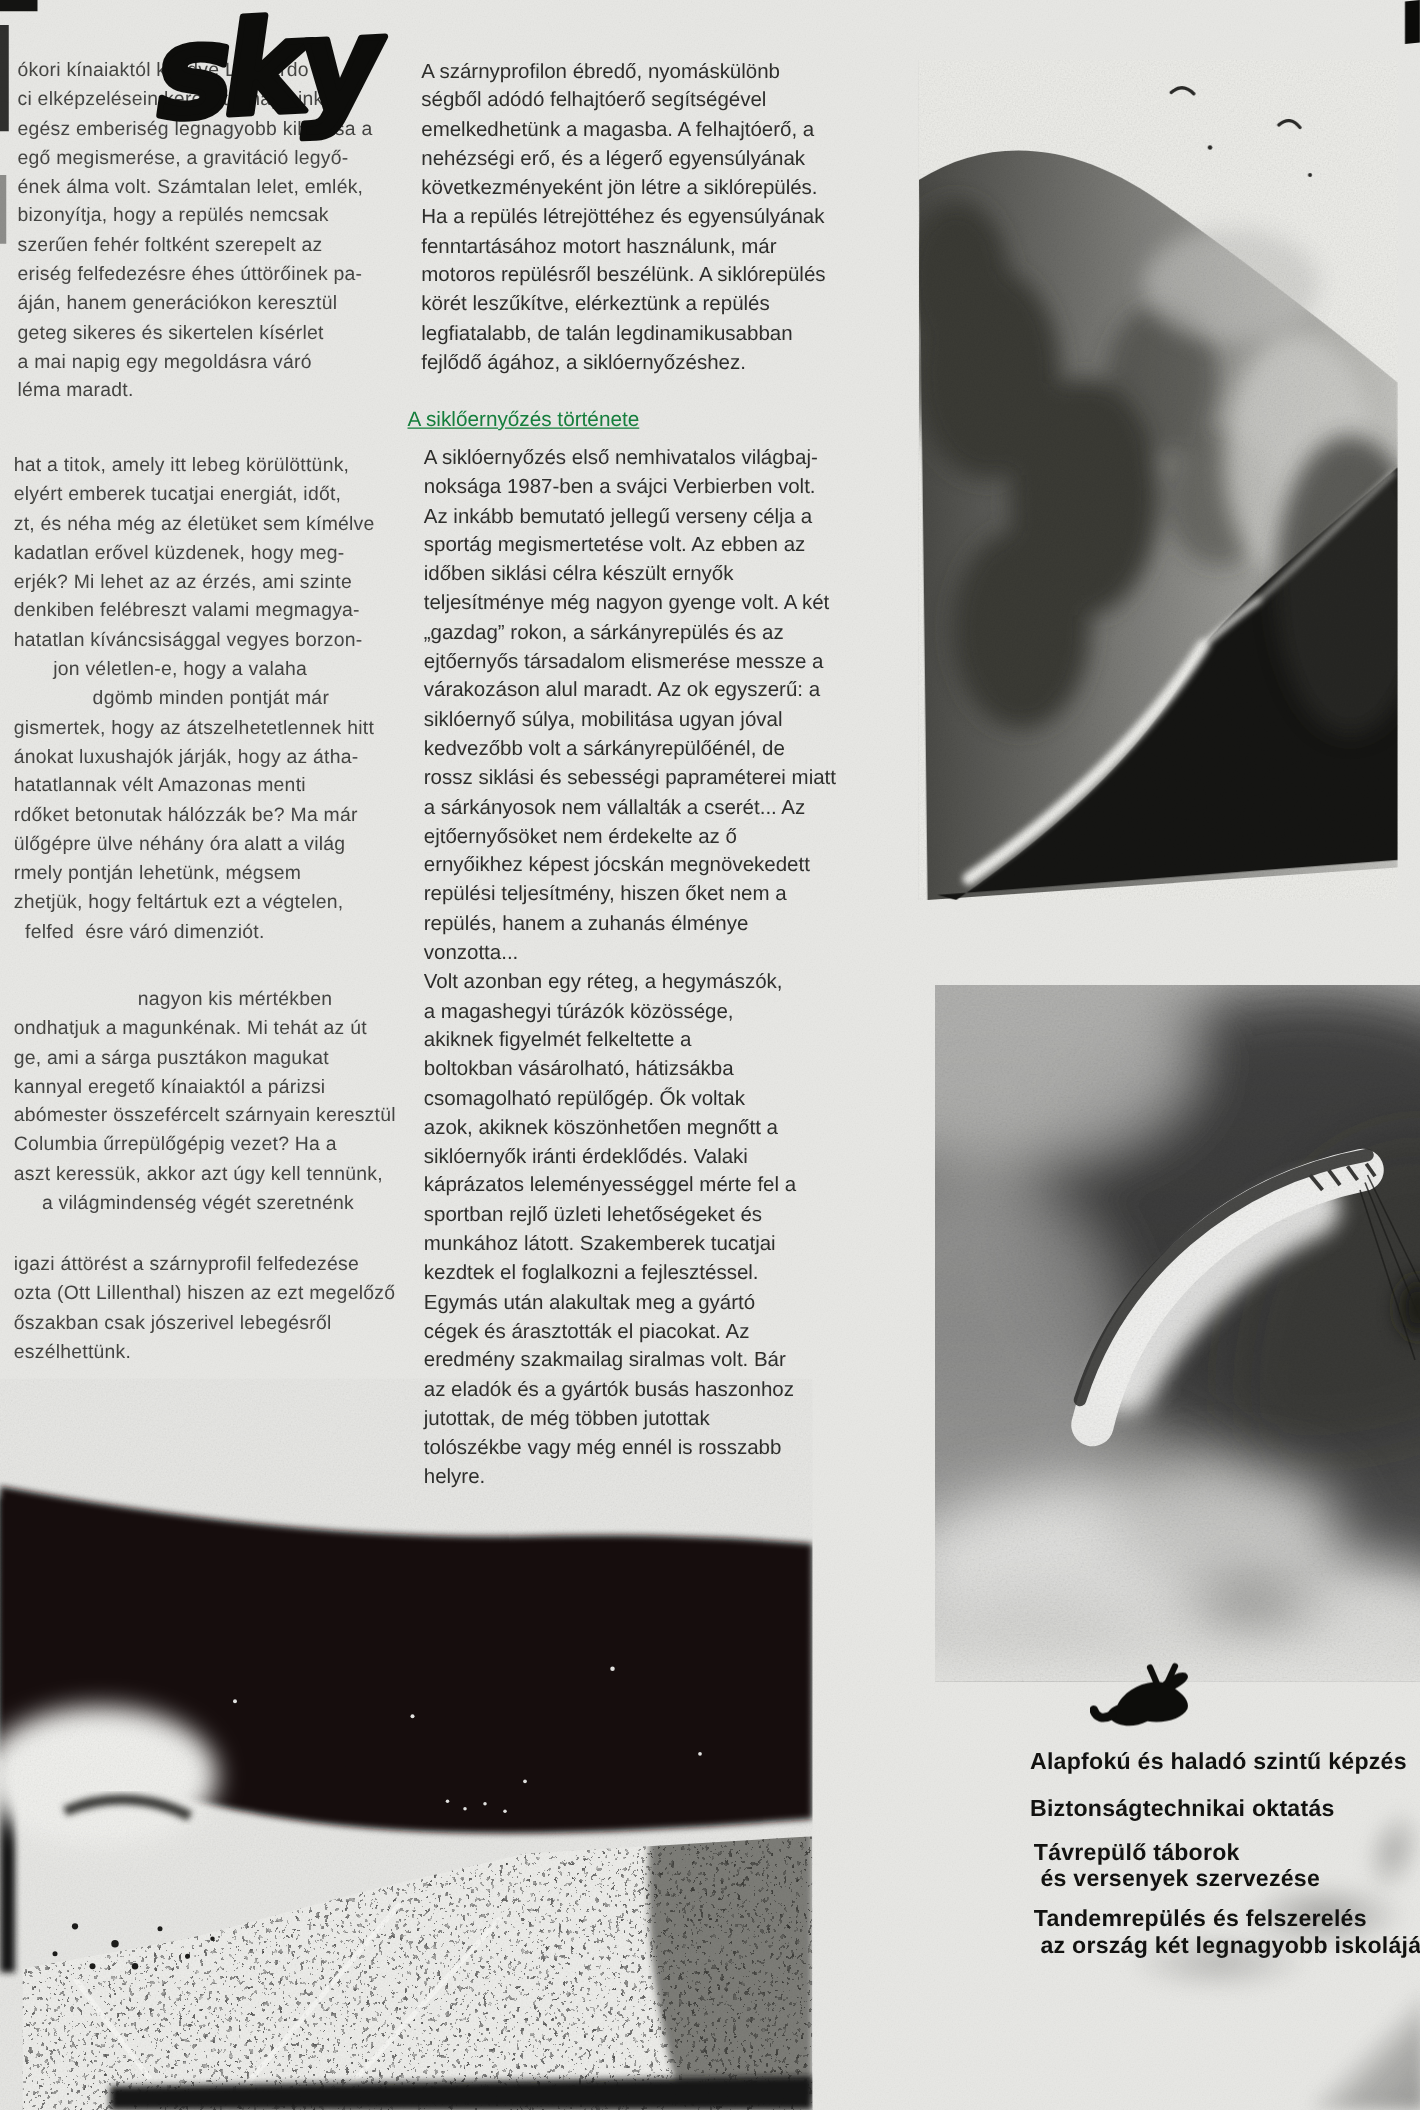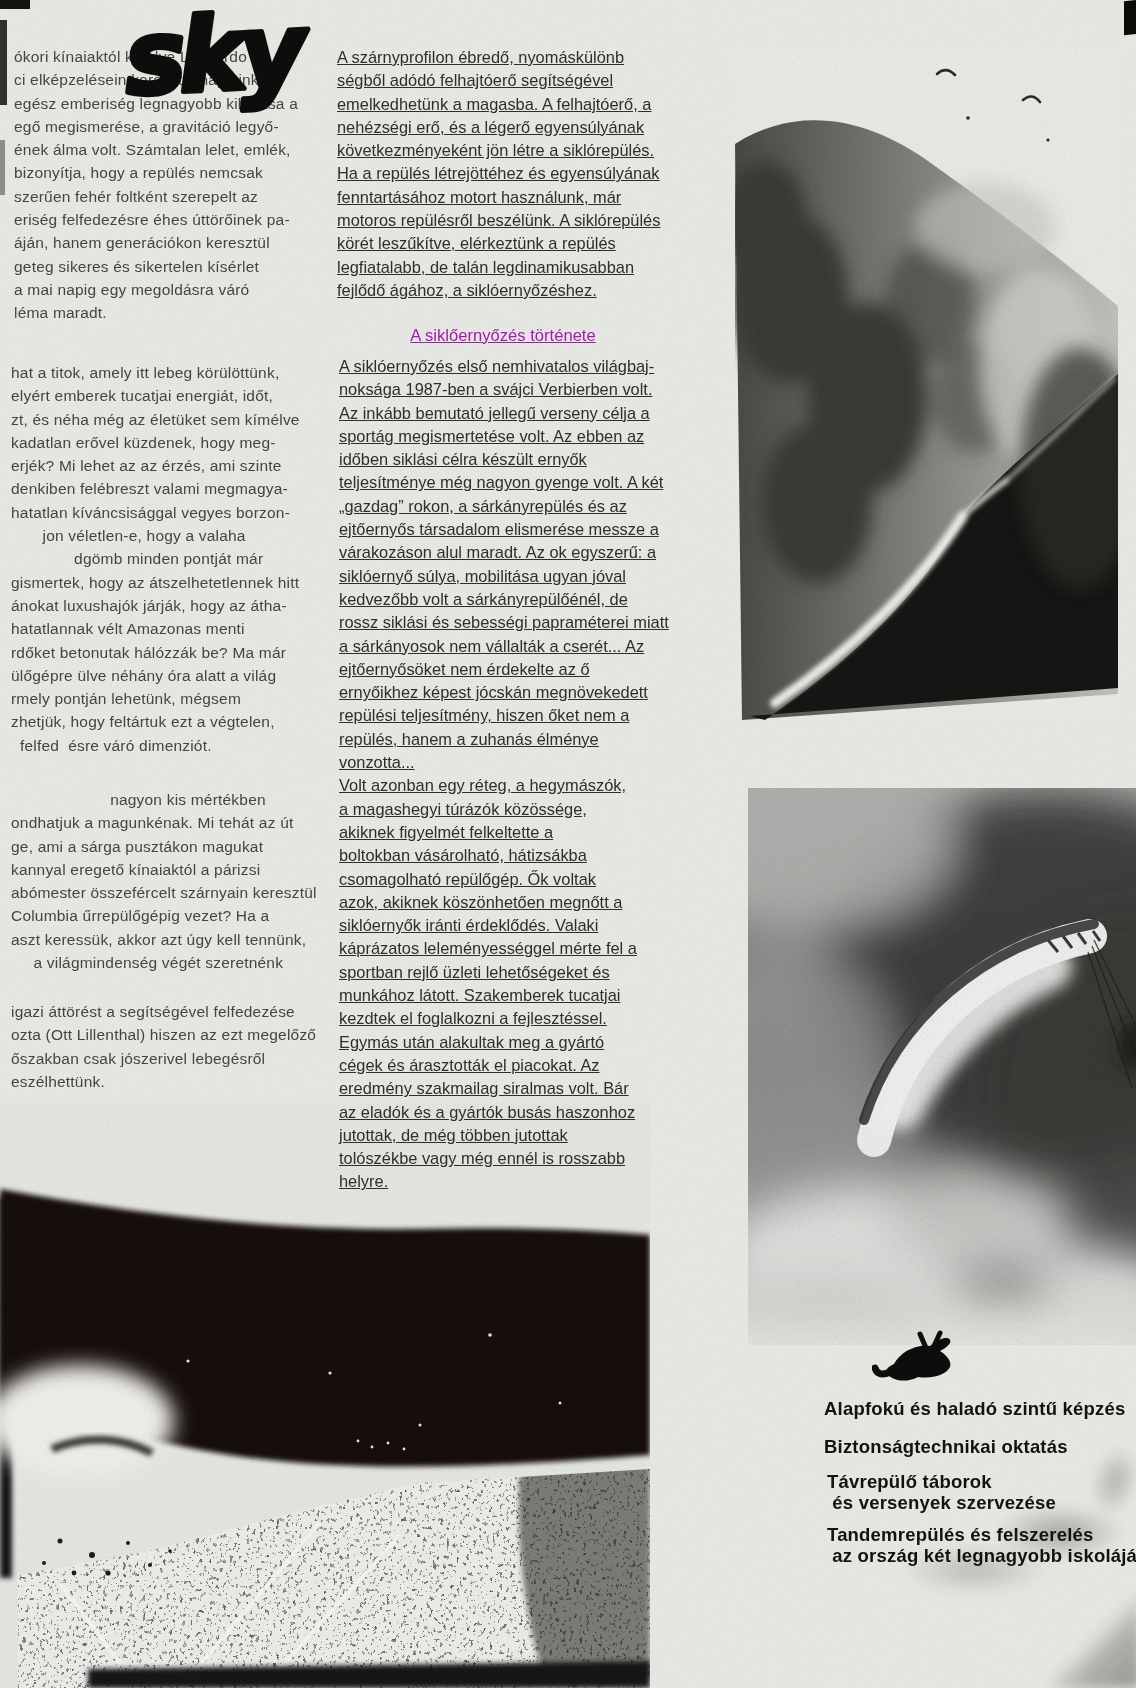--- a/index.html
+++ b/index.html
@@ -1,22 +1,22 @@
 <!DOCTYPE html>
 <html><head>
 <meta charset="utf-8">
 <style>
   html,body{margin:0;padding:0;background:#555;}
   #page{position:relative;width:1136px;height:1688px;margin:0 auto;background:#e8e8e5;
         overflow:hidden;font-family:"Liberation Sans",sans-serif;}
   .abs{position:absolute;}
   .col{white-space:pre-line;color:#3a3a38;z-index:2;margin-left:11px;}
   .left-col{font-size:15.5px;line-height:23.3px;letter-spacing:.2px;color:#454543;}
-  .mid-col{font-size:16.4px;line-height:23.3px;color:#2e2e2c;text-decoration:underline;}
-  .heading{font-size:16.6px;color:#a21caf;text-decoration:underline;z-index:2;text-align:center;}
+  .mid-col{font-size:16.4px;line-height:23.3px;color:#2e2e2c;}
+  .heading{font-size:16.6px;color:#15803d;text-decoration:underline;z-index:2;}
   .svc{white-space:pre-line;font-weight:bold;font-size:18.5px;line-height:21px;
        color:#121210;letter-spacing:.2px;z-index:4;}
   .ph{position:absolute;z-index:1;}
   .em{z-index:3;}
   .smudge{z-index:2;filter:blur(6px);pointer-events:none;}
   #grain-top{z-index:9;pointer-events:none;mix-blend-mode:multiply;opacity:.10;}
   #logo{z-index:6;}
   #margin-strip{left:1121px;top:0;width:15px;height:790px;z-index:3;
       background:linear-gradient(180deg,#9a9a98 0%,#77777五 0%,#9f9f9d 8%,#7f7f7d 30%,#8d8d8b 60%,#b3b3b1 100%);}
 </style>
@@ -67,21 +67,21 @@
 zhetjük, hogy feltártuk ezt a végtelen,
 &nbsp;&nbsp;felfed&nbsp;&nbsp;ésre váró dimenziót.</div>
     <div class="abs col left-col" style="left:0;top:788px;width:326px">&nbsp;&nbsp;&nbsp;&nbsp;&nbsp;&nbsp;&nbsp;&nbsp;&nbsp;&nbsp;&nbsp;&nbsp;&nbsp;&nbsp;&nbsp;&nbsp;&nbsp;&nbsp;&nbsp;&nbsp;&nbsp;&nbsp;nagyon kis mértékben
 ondhatjuk a magunkénak. Mi tehát az út
 ge, ami a sárga pusztákon magukat
 kannyal eregető kínaiaktól a párizsi
 abómester összefércelt szárnyain keresztül
 Columbia űrrepülőgépig vezet? Ha a
 aszt keressük, akkor azt úgy kell tennünk,
 &nbsp;&nbsp;&nbsp;&nbsp;&nbsp;a világmindenség végét szeretnénk</div>
-    <div class="abs col left-col" style="left:0;top:1000px;width:326px">igazi áttörést a segítségével felfedezése
+    <div class="abs col left-col" style="left:0;top:1000px;width:326px">igazi áttörést a szárnyprofil felfedezése
 ozta (Ott Lillenthal) hiszen az ezt megelőző
 őszakban csak jószerivel lebegésről
 eszélhettünk.</div>
   </div>
 
   <div>
     <div class="abs col mid-col" style="left:326px;top:46px;width:354px">A szárnyprofilon ébredő, nyomáskülönb
 ségből adódó felhajtóerő segítségével
 emelkedhetünk a magasba. A felhajtóerő, a
 nehézségi erő, és a légerő egyensúlyának

